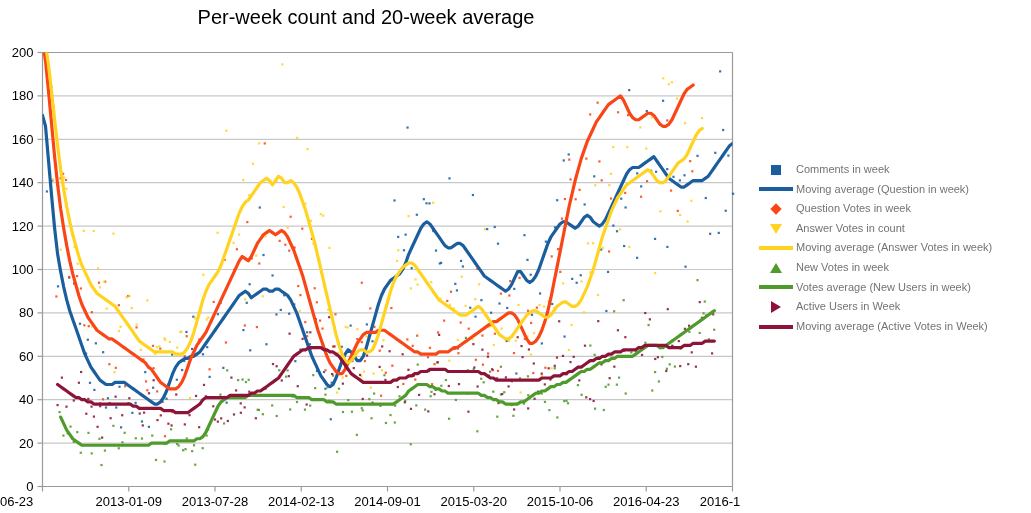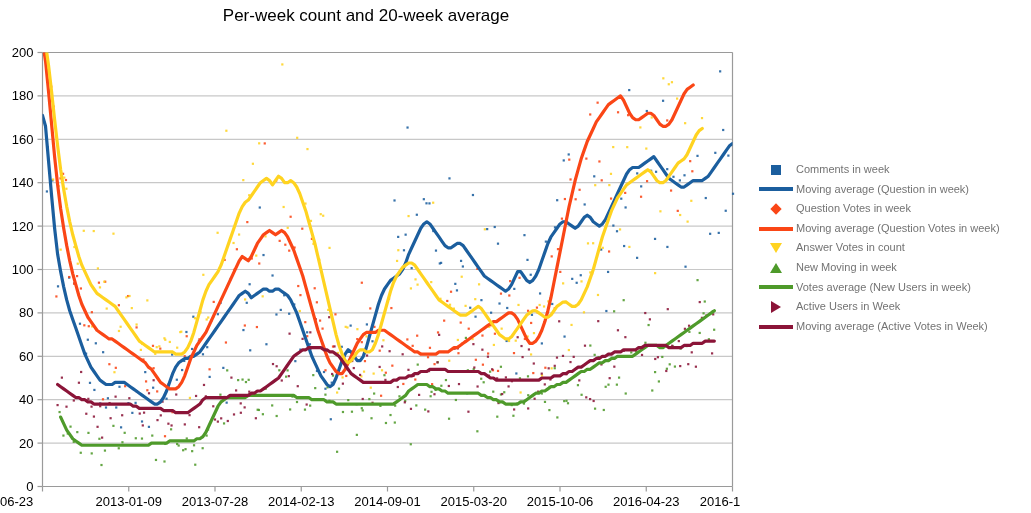--- a/index.html
+++ b/index.html
@@ -2,21 +2,21 @@
 <html><head>
 <meta charset="utf-8">
 <style>
   html,body{margin:0;padding:0;background:#ffffff;}
   body{width:1031px;height:513px;overflow:hidden;
        font-family:"Liberation Sans",sans-serif;color:#000;}
   #root{position:relative;width:1031px;height:513px;}
 
   #chart-title{
     position:absolute;left:0;top:6px;width:732px;
-    text-align:center;font-size:17px;color:#000;
+    text-align:center;font-size:20px;color:#000;
   }
 
   #plot-wrap{position:absolute;left:0;top:0;width:740px;height:513px;}
   #svg-main{position:absolute;left:0;top:0;}
 
   .ytick-label{font-size:13px;fill:#000;text-anchor:end;
                font-family:"Liberation Sans",sans-serif;}
   .xtick-label{font-size:13px;fill:#000;text-anchor:middle;
                font-family:"Liberation Sans",sans-serif;}
 
@@ -920,35 +920,35 @@
         <span class="legend-text">Moving average (Question in week)</span>
       </div>
       <div class="legend-row">
         <div class="legend-key">
           <div class="lk-diamond" style="background: rgb(250, 70, 22);"></div>
         </div>
         <span class="legend-text">Question Votes in week</span>
       </div>
       <div class="legend-row">
         <div class="legend-key">
-          <div class="lk-line" style="background: rgb(250, 70, 22);"></div>
-        </div>
-        <span class="legend-text">Moving average (Question Votes in week)</span>
-      </div>
-      <div class="legend-row">
-        <div class="legend-key">
           <div class="lk-tri-down" style="border-top: 10px solid rgb(255, 211, 32);"></div>
         </div>
         <span class="legend-text">Answer Votes in count</span>
       </div>
       <div class="legend-row">
         <div class="legend-key">
+          <div class="lk-line" style="background: rgb(255, 211, 32);"></div>
+        </div>
+        <span class="legend-text">Moving average (Answer Votes in week)</span>
+      </div>
+      <div class="legend-row">
+        <div class="legend-key">
           <div class="lk-tri-up" style="border-bottom: 10px solid rgb(78, 154, 42);"></div>
         </div>
-        <span class="legend-text">New Moving in week</span>
+        <span class="legend-text">New Votes in week</span>
       </div>
       <div class="legend-row">
         <div class="legend-key">
           <div class="lk-line" style="background: rgb(78, 154, 42);"></div>
         </div>
         <span class="legend-text">Votes average (New Users in week)</span>
       </div>
       <div class="legend-row">
         <div class="legend-key">
           <div class="lk-tri-right" style="border-left: 10px solid rgb(139, 20, 56);"></div>

